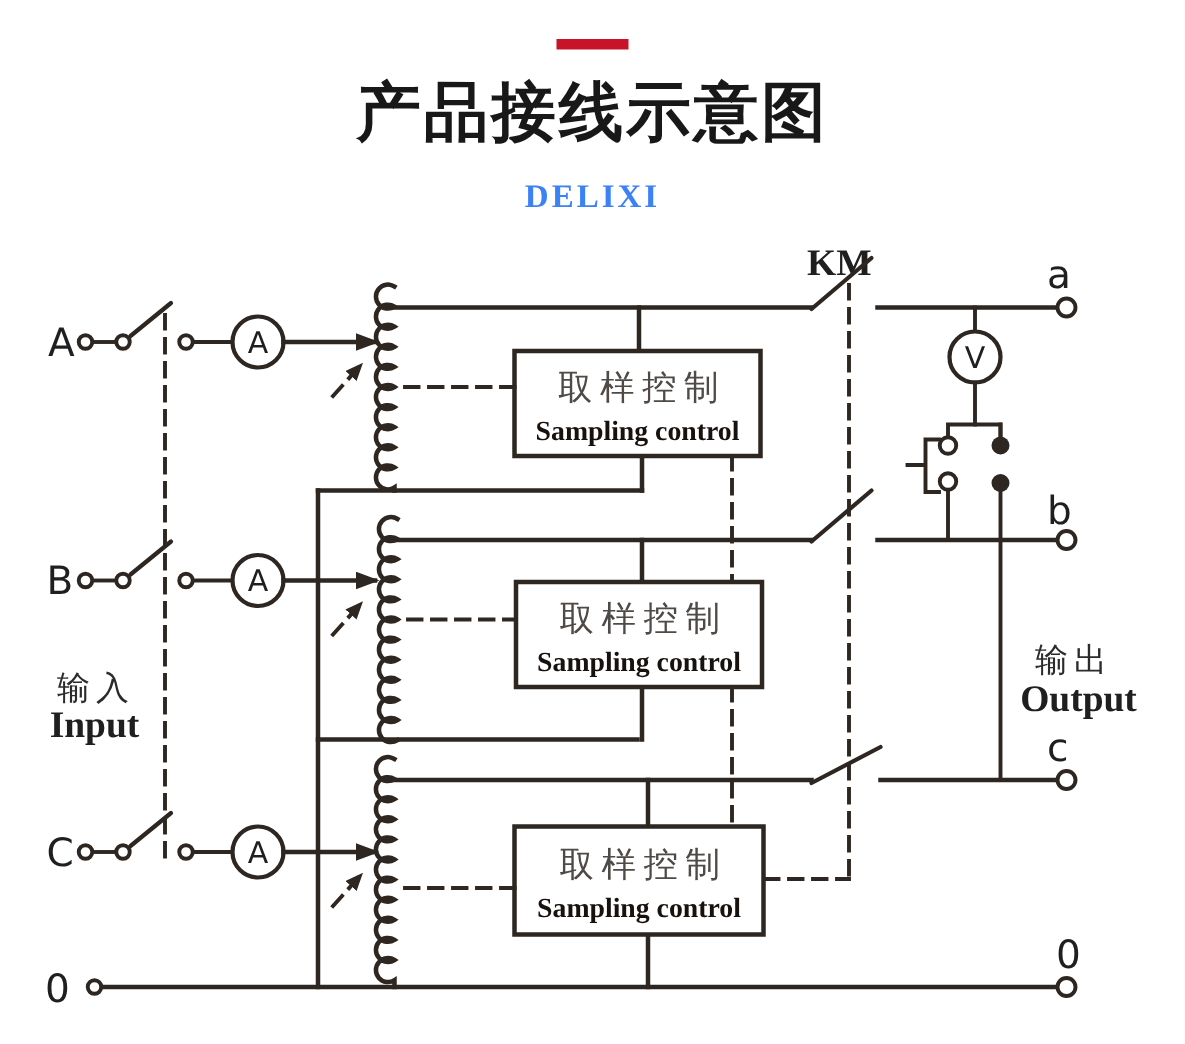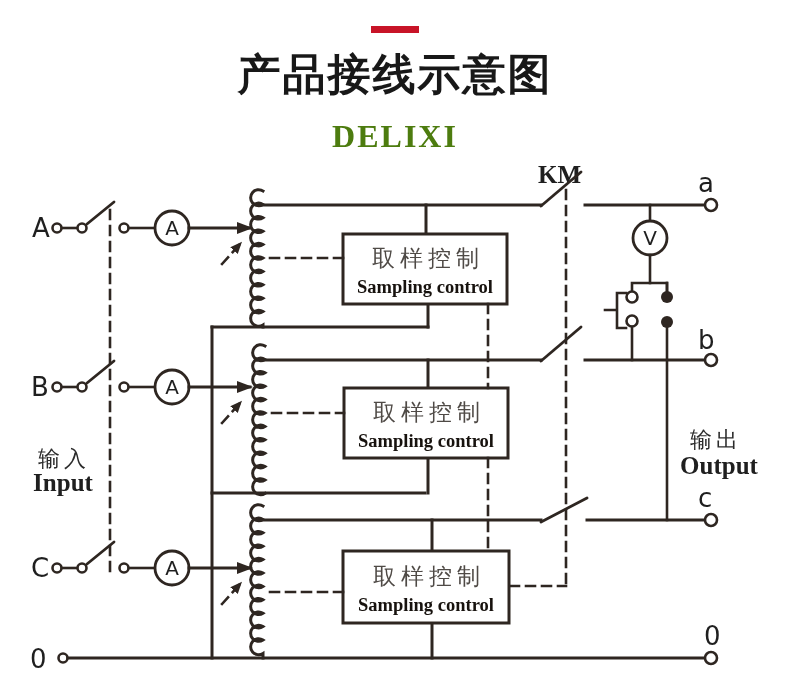--- a/index.html
+++ b/index.html
@@ -3,21 +3,21 @@
 <meta charset="utf-8">
 <style>
   html,body{margin:0;padding:0;background:#ffffff;}
   #page{position:relative;width:790px;height:696px;background:#ffffff;overflow:hidden;
         font-family:"DejaVu Sans","Liberation Sans",sans-serif;}
   .hdr{position:absolute;left:0;right:0;text-align:center;}
   #accent-bar{position:absolute;left:371px;top:26px;width:48px;height:7px;background:#c81428;}
   #title{top:46px;font-size:43px;font-weight:700;color:#181818;letter-spacing:2px;
          font-family:"DejaVu Sans","Liberation Sans",sans-serif;text-align:center;}
   #subtitle{top:99px;font-size:9px;font-weight:600;color:#dadada;letter-spacing:1px;}
-  #brand{top:118px;font-size:32px;font-weight:800;color:#4d7c0f;letter-spacing:2px;
+  #brand{top:118px;font-size:22px;font-weight:800;color:#3b82f6;letter-spacing:2px;
          font-family:"Liberation Serif","DejaVu Serif",serif;}
   svg{position:absolute;left:0;top:0;}
   .st,.st2,.dash,.blade{stroke:#2e2621;fill:none;stroke-linecap:square;}
   .st{stroke-width:3;}
   .st2{stroke-width:2.6;}
   .blade{stroke-width:2.8;stroke-linecap:round;}
   .dash{stroke-width:2.6;stroke-dasharray:9 7;}
   .term{fill:#ffffff;stroke:#2e2621;stroke-width:2.6;}
   .meter{fill:#ffffff;stroke:#2e2621;stroke-width:2.8;}
   .dot{fill:#2e2621;stroke:none;}

